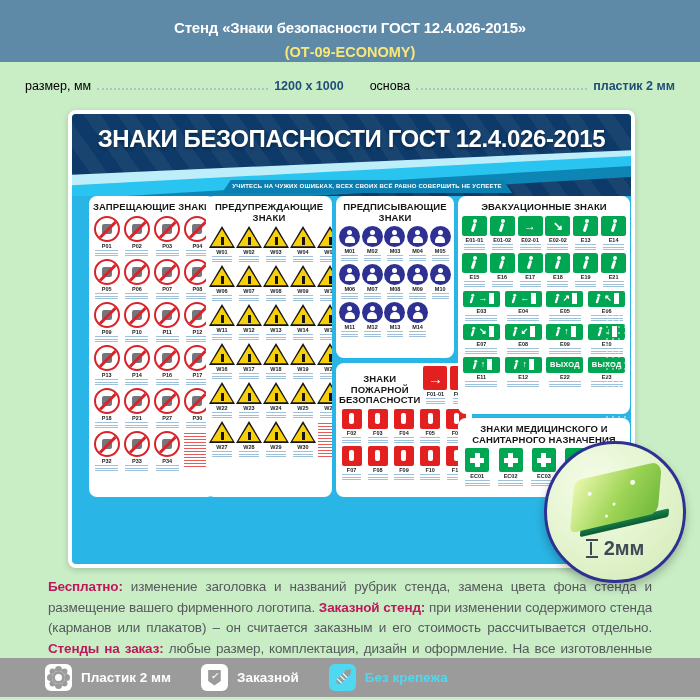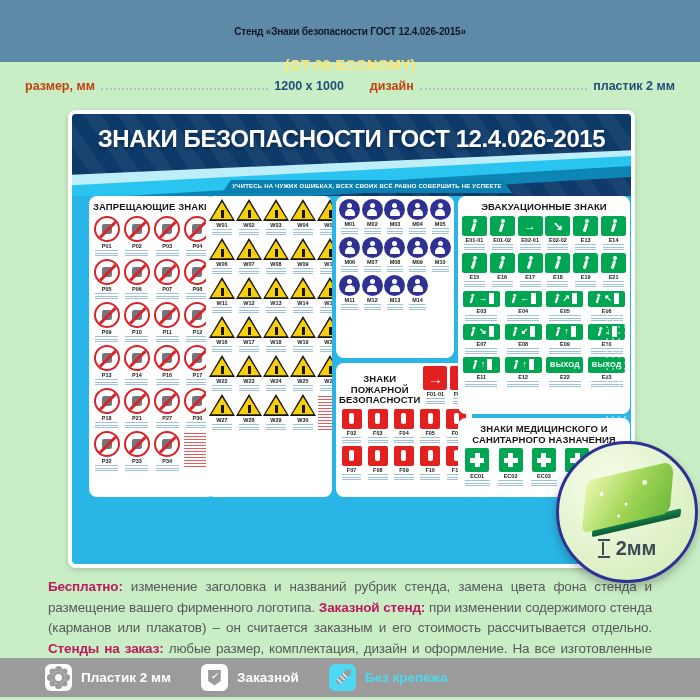--- a/index.html
+++ b/index.html
@@ -1,25 +1,25 @@
 <!DOCTYPE html>
 <html><head>
 <meta charset="utf-8">
 <style>
   html,body{margin:0;padding:0}
   .page{position:relative;width:700px;height:700px;background:#c9eec6;font-family:"Liberation Sans",sans-serif;overflow:hidden}
 
   
   .top-header{position:absolute;left:0;top:0;width:700px;height:62px;background:#5e89a7;text-align:center}
-  .top-title{margin-top:26px;color:#0f172a;font-size:10px;font-weight:700;letter-spacing:-.2px}
-  .top-subtitle{margin-top:20px;color:#f8e87a;font-size:14.5px;font-weight:700}
+  .top-title{margin-top:19px;color:#ffffff;font-size:15px;font-weight:700;letter-spacing:-.2px}
+  .top-subtitle{margin-top:8px;color:#f8e87a;font-size:14.5px;font-weight:700}
 
   
   .specs{position:absolute;left:25px;right:25px;top:79px;display:flex;align-items:flex-end;font-size:12.5px}
-  .spec-label{color:#c2410c;font-weight:700}
+  .spec-label{color:#000000;font-weight:400}
   .spec-value{color:#1f4e79;font-weight:700}
   .lead{flex:1;border-bottom:2px dotted #b5bfc6;margin:0 6px 3px}
   .spec-gap{width:26px}
 
   
   .poster{position:absolute;left:68px;top:110px;width:559px;height:450px;background:#29b5e5;border:4px solid #fff;border-radius:8px;box-shadow:0 2px 6px rgba(0,0,0,.18);overflow:hidden;z-index:1}
   .p-head{position:absolute;left:0;top:0;right:0;height:82px;background:repeating-linear-gradient(55deg,rgba(255,255,255,.05) 0 14px,rgba(255,255,255,0) 14px 28px),#0d3a69;overflow:hidden}
   .p-title{position:relative;z-index:2;text-align:center;margin-top:11px;color:#fff;font-size:24px;font-weight:700;letter-spacing:-.4px;text-shadow:0 2px 3px rgba(0,0,0,.35)}
   .w1,.w2,.w3{position:absolute;left:-30px;width:640px;z-index:1}
   .w1{top:48px;height:16px;background:#bfeefb;transform:rotate(-2.5deg)}
@@ -76,21 +76,21 @@
 
   
   .col-pro{left:17px;top:0;width:126px;height:301px}
   .col-warn{left:134px;top:0;width:126px;height:301px}
   .col-man{left:264px;top:0;width:118px;height:162px}
   .col-fire{left:264px;top:167px;width:136px;height:134px}
   .col-evac{left:386px;top:0;width:172px;height:218px}
   .col-med{left:386px;top:222px;width:172px;height:79px}
 
   
-  .tbadge{position:absolute;left:556px;top:441px;width:142px;height:142px;border-radius:50%;background:radial-gradient(circle at 35% 30%,#f5fce8,#e2f3cc 55%,#cfe9b4);border:3px solid #2e3192;box-sizing:border-box;box-shadow:0 5px 10px rgba(0,0,0,.25);z-index:6;overflow:hidden}
+  .tbadge{position:absolute;left:544px;top:441px;width:142px;height:142px;border-radius:50%;background:radial-gradient(circle at 35% 30%,#f5fce8,#e2f3cc 55%,#cfe9b4);border:3px solid #2e3192;box-sizing:border-box;box-shadow:0 5px 10px rgba(0,0,0,.25);z-index:6;overflow:hidden}
   .sheet{position:absolute;left:24px;top:28px;width:90px;height:50px;transform:rotate(-13deg)}
   .sheet-top{position:absolute;inset:0;background:linear-gradient(120deg,#eaf8ae,#9ed455 55%,#6fb93c);border-radius:6px 12px 8px 6px;transform:skewX(-18deg)}
   .sheet-edge{position:absolute;left:2px;right:-3px;bottom:-6px;height:8px;background:linear-gradient(#17834c,#0c5a33);transform:skewX(-18deg);border-radius:2px}
   .spark{position:absolute;border-radius:50%;background:#fff;opacity:.9}
   .tval{position:absolute;left:0;bottom:20px;width:100%;display:flex;align-items:center;justify-content:center;gap:6px;font-weight:800;font-size:20px;color:#3f4a56}
   .meas{position:relative;width:12px;height:15px;border-top:2px solid #3f4a56;border-bottom:2px solid #3f4a56}
   .meas::before{content:"";position:absolute;left:4.5px;top:1px;bottom:1px;width:2px;background:#3f4a56}
 
   
   .desc{position:absolute;left:48px;right:48px;top:577px;font-size:13.5px;line-height:20.5px;color:#56595c;text-align:justify;letter-spacing:-.15px}
@@ -124,21 +124,21 @@
   <div class="top-header">
     <div class="top-title">Стенд «Знаки безопасности ГОСТ 12.4.026-2015»</div>
     <div class="top-subtitle">(ОТ-09-ECONOMY)</div>
   </div>
 
   <div class="specs">
     <span class="spec-label">размер, мм</span>
     <span class="lead"></span>
     <span class="spec-value">1200 x 1000</span>
     <span class="spec-gap"></span>
-    <span class="spec-label">дизайн</span>
+    <span class="spec-label">основа</span>
     <span class="lead"></span>
     <span class="spec-value">пластик 2 мм</span>
   </div>
 
   <div class="poster">
     <div class="p-head">
       <div class="p-title">ЗНАКИ БЕЗОПАСНОСТИ ГОСТ 12.4.026-2015</div>
       <div class="w1"></div>
       <div class="w2"></div>
       <div class="w3"></div>
@@ -289,20 +289,21 @@
               <span class="cap"></span>
             </div>
 
           <div class="cell">
               <span class="note-red"></span>
             </div>
         </div>
       </div>
 
       <div class="card col-warn">
+        <div class="card-title">ПРЕДУПРЕЖДАЮЩИЕ ЗНАКИ</div>
         <div class="sgrid g5">
 
             <div class="cell">
               <span class="face f-warn"></span>
               <span class="code">W01</span>
               <span class="cap"></span>
             </div>
 
             <div class="cell">
               <span class="face f-warn"></span>
@@ -472,20 +473,21 @@
               <span class="cap"></span>
             </div>
 
           <div class="cell">
               <span class="note-red"></span>
             </div>
         </div>
       </div>
 
       <div class="card col-man">
+        <div class="card-title">ПРЕДПИСЫВАЮЩИЕ ЗНАКИ</div>
         <div class="sgrid g5">
 
             <div class="cell">
               <span class="face f-man"></span>
               <span class="code">M01</span>
               <span class="cap"></span>
             </div>
 
             <div class="cell">
               <span class="face f-man"></span>

